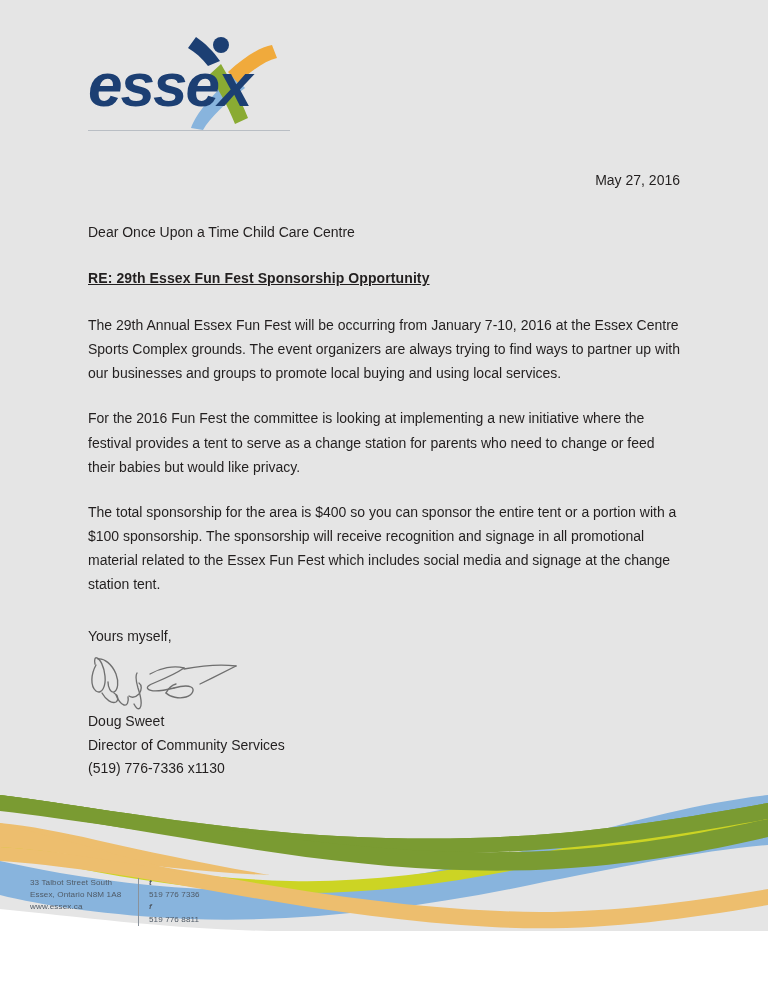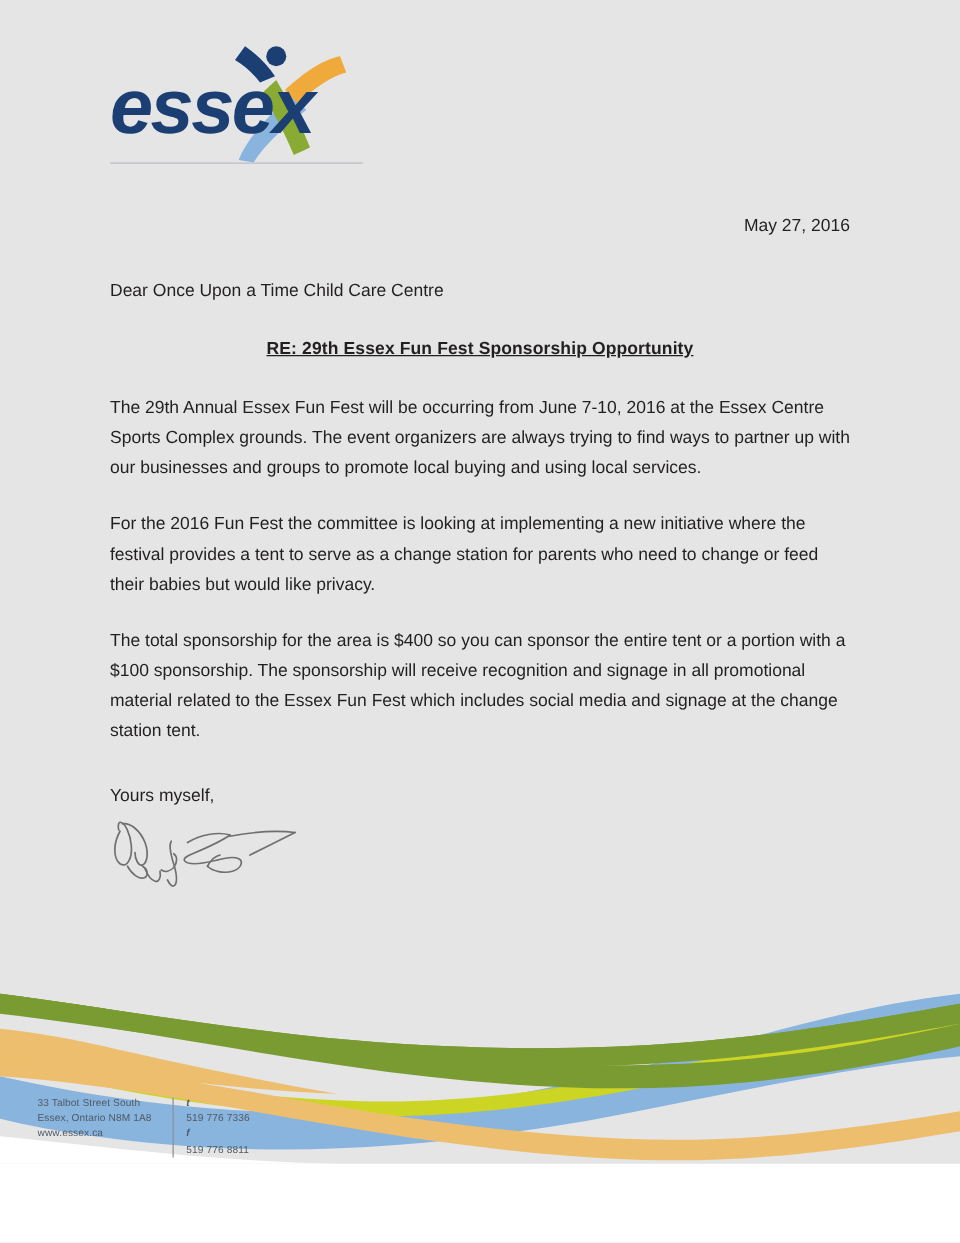--- a/index.html
+++ b/index.html
@@ -51,21 +51,20 @@
     margin: 0 0 28px 0;
   }
   .salutation {
     margin: 0 0 22px 0;
   }
   .re-line {
     margin: 0 0 23px 0;
     font-weight: bold;
     text-decoration: underline;
     letter-spacing: 0.1px;
-    text-align: center;
   }
   .para {
     margin: 0 0 21px 0;
     text-align: left;
   }
   .para.tight { margin-bottom: 20px; }
   .email-link {
     color: #2a3ea8;
     text-decoration: underline;
   }
@@ -149,21 +148,21 @@
   <div class="logo-rule"></div>
 
   <div class="letter">
 
     <p class="date-line">May 27, 2016</p>
 
     <p class="salutation">Dear Once Upon a Time Child Care Centre</p>
 
     <p class="re-line">RE:  29th Essex Fun Fest Sponsorship Opportunity</p>
 
-    <p class="para">The 29th Annual  Essex Fun Fest will be occurring from June 7-10, 2016 at the Essex Centre Sports Complex grounds.   The event organizers are always trying to find ways to partner up with our businesses  and groups to promote local buying and using  local services.</p>
+    <p class="para">The 29th Annual  Essex Fun Fest will be occurring from January 7-10, 2016 at the Essex Centre Sports Complex grounds.   The event organizers are always trying to find ways to partner up with our businesses  and groups to promote local buying and using  local services.</p>
 
     <p class="para">For the 2016 Fun Fest the committee is looking at implementing a new  initiative where the festival provides a tent to serve as a change station for parents who need to change or feed their babies but would like privacy.</p>
 
 
     <p class="para">The total sponsorship for the area is $400 so you can sponsor the entire tent or a portion with a $100 sponsorship.  The sponsorship will receive recognition and signage in all promotional material related to the Essex Fun Fest  which includes social media and signage at the change station tent.</p>
 
 
     <p class="closing">Yours myself,</p>
 
     <div class="signature">
@@ -178,20 +177,25 @@
           <path d="M62 22 C72 16, 86 13, 96 16"></path>
           <path d="M96 16 C89 21, 78 26, 66 31 C61 33, 58 35, 60 37 C63 40, 74 39, 86 36"></path>
           <path d="M86 36 C93 34, 99 33, 103 35 C107 37, 105 43, 98 45 C91 47, 82 45, 78 41"></path>
           <path d="M78 41 C80 37, 84 33, 88 32"></path>
           <path d="M96 17 C112 14, 132 12, 148 14"></path>
           <path d="M148 14 C138 19, 124 26, 112 32"></path>
         </g>
       </svg>
     </div>
 
+    <p class="sign-off">
+      <span>Doug Sweet</span><br>
+      <span>Director of Community Services</span><br>
+      <span>(519) 776-7336 x1130</span>
+    </p>
   </div>
 
   <div class="footer-art">
     <svg width="768" height="205" viewBox="0 0 768 205" preserveAspectRatio="none" xmlns="http://www.w3.org/2000/svg">
 
       <path d="M768 6 C700 14, 640 30, 560 52 C470 77, 380 96, 290 100 C210 104, 130 96, 60 84 C38 80, 18 76, 0 72 L0 106 C40 116, 110 127, 190 130 C300 134, 420 119, 530 96 C620 78, 700 62, 768 56 Z" fill="#88b4dd"></path>
 
       <path d="M768 26 C700 30, 630 44, 550 62 C460 82, 370 94, 290 92 C215 90, 140 80, 70 66 C45 61, 20 56, 0 52 L0 62 C22 67, 48 73, 76 79 C146 93, 218 103, 294 104 C378 105, 468 92, 558 72 C636 55, 704 42, 768 38 Z" fill="#ccd424"></path>
 
       <path d="M0 20 C70 28, 150 42, 240 52 C340 63, 450 66, 550 58 C640 51, 712 38, 768 28 L768 14 C710 24, 636 38, 548 45 C448 53, 340 50, 240 39 C150 29, 70 15, 0 6 Z" fill="#7a9b32"></path>

